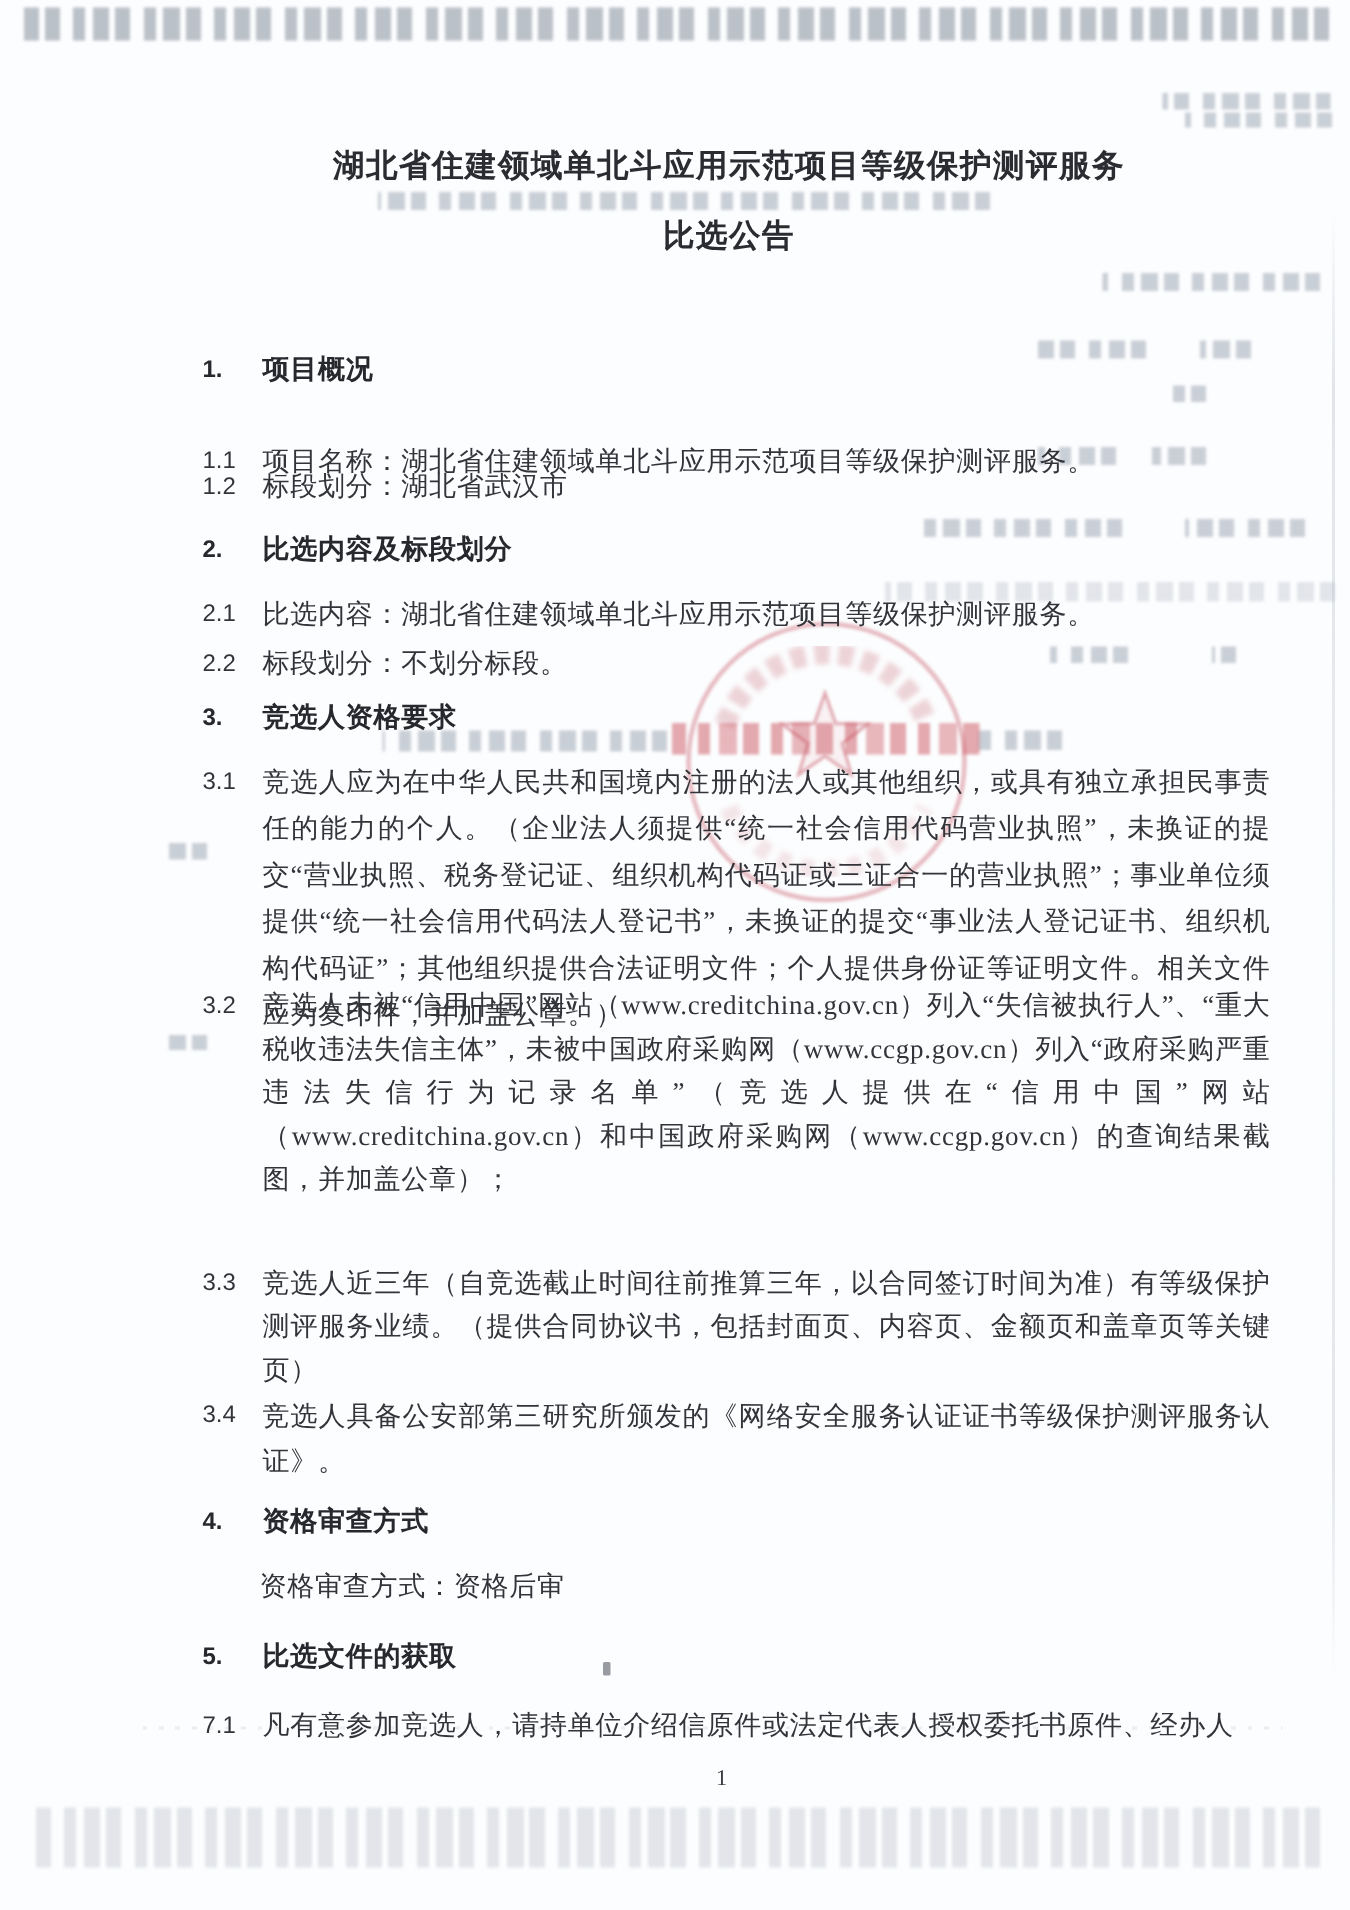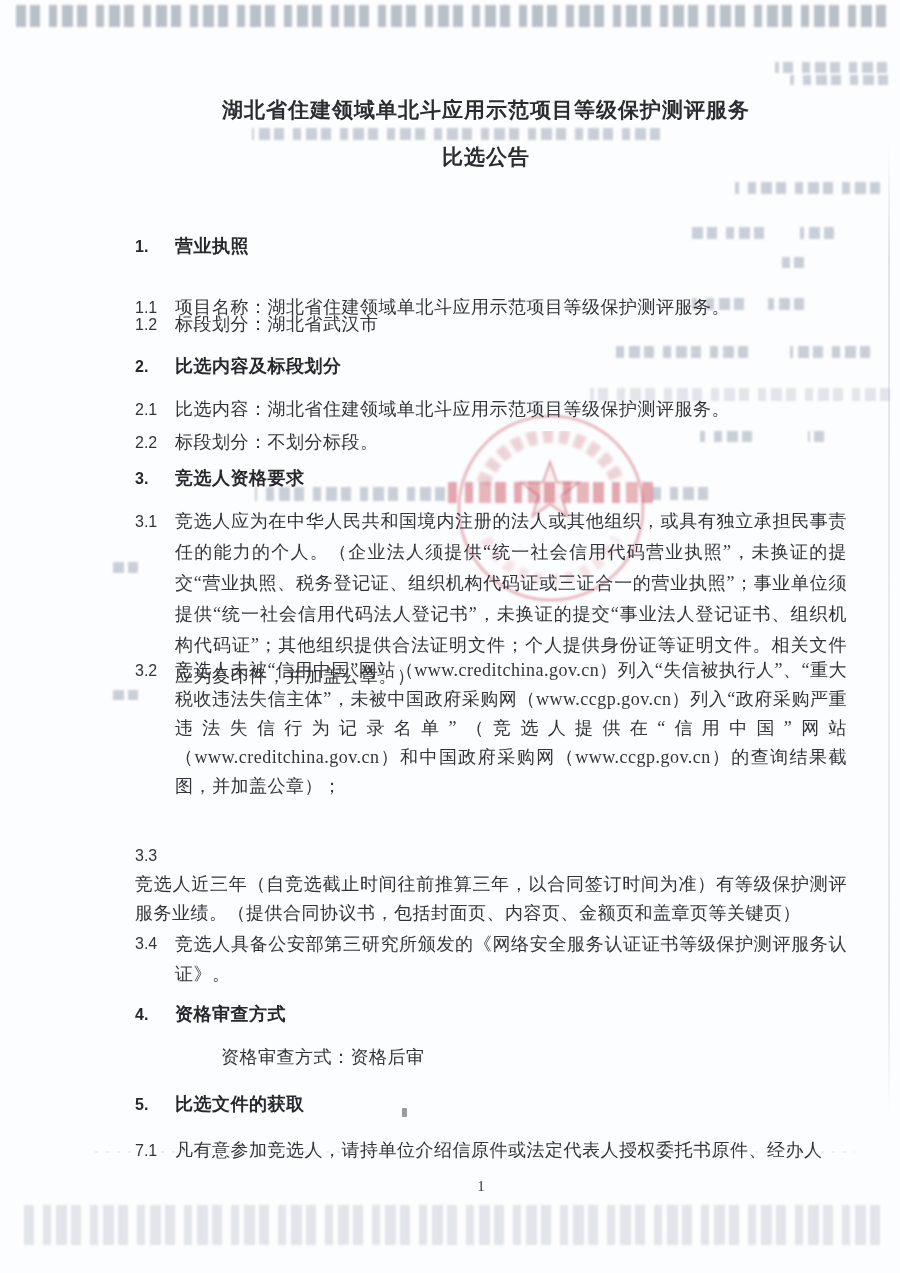--- a/index.html
+++ b/index.html
@@ -24,21 +24,21 @@
   .row .num{
     flex:none;width:40px;
     font-family:"Liberation Sans","DejaVu Sans",sans-serif;
     font-size:16px;letter-spacing:0;
   }
   .row.head{font-weight:bold;color:#27282d;}
   .row.head .num{font-weight:bold;}
   .row .txt{flex:1;}
   .lh29{line-height:29px;}
   .lh30{line-height:30px;}
-  .plain{left:173px;width:674px;font-size:18px;letter-spacing:.5px;margin-left:48px;}
+  .plain{left:173px;width:674px;font-size:18px;letter-spacing:.5px;}
   .footer{
     left:0;width:900px;padding-left:62px;box-sizing:border-box;
     text-align:center;font-size:15px;color:#3a3a40;
   }
 
   
   .bl{
     pointer-events:none;
     filter:blur(1.1px);
     transform:scaleX(-1);
@@ -113,21 +113,21 @@
   <path d="M 33.8 126.4 A 72 72 0 0 0 164.2 126.4" fill="none" stroke="#d4909b" stroke-width="12" stroke-dasharray="9 7" opacity="0.22" filter="url(#sblur2)"></path>
   <polygon points="98,50 90.9,70.3 69.5,70.7 86.6,83.7 80.4,104.3 98,92 115.6,104.3 109.4,83.7 126.5,70.7 105.1,70.3" fill="rgba(220,140,150,0.16)" stroke="#d4848f" stroke-width="2" opacity="0.7" filter="url(#sblur)"></polygon>
 </svg>
 <div class="abs red-band" style="left:448px;top:482px;width:205px;height:21px;"></div>
 
 <div class="abs title" style="top:96px;">湖北省住建领域单北斗应用示范项目等级保护测评服务</div>
 <div class="abs title" style="top:143px;">比选公告</div>
 
 <div class="abs row head" style="top:231px;">
   <span class="num">1.</span>
-  <div class="txt">营业执照</div>
+  <div class="txt">项目概况</div>
 </div>
 <div class="abs row" style="top:292px;">
   <span class="num">1.1</span>
   <div class="txt">项目名称：湖北省住建领域单北斗应用示范项目等级保护测评服务。</div>
 </div>
 <div class="abs row" style="top:309px;">
   <span class="num">1.2</span>
   <div class="txt">标段划分：湖北省武汉市</div>
 </div>
 
@@ -149,21 +149,21 @@
   <div class="txt">竞选人资格要求</div>
 </div>
 <div class="abs row" style="top:506px;">
   <span class="num">3.1</span>
   <div class="txt">竞选人应为在中华人民共和国境内注册的法人或其他组织，或具有独立承担民事责任的能力的个人。（企业法人须提供“统一社会信用代码营业执照”，未换证的提交“营业执照、税务登记证、组织机构代码证或三证合一的营业执照”；事业单位须提供“统一社会信用代码法人登记书”，未换证的提交“事业法人登记证书、组织机构代码证”；其他组织提供合法证明文件；个人提供身份证等证明文件。相关文件应为复印件，并加盖公章。）</div>
 </div>
 <div class="abs row lh29" style="top:656px;">
   <span class="num">3.2</span>
   <div class="txt">竞选人未被“信用中国”网站（www.creditchina.gov.cn）列入“失信被执行人”、“重大税收违法失信主体”，未被中国政府采购网（www.ccgp.gov.cn）列入“政府采购严重违法失信行为记录名单”（竞选人提供在“信用中国”网站（www.creditchina.gov.cn）和中国政府采购网（www.ccgp.gov.cn）的查询结果截图，并加盖公章）；</div>
 </div>
-<div class="abs row lh29" style="top:841px;flex-direction:column;">
+<div class="abs row lh29" style="top:841px;">
   <span class="num">3.3</span>
   <div class="txt">竞选人近三年（自竞选截止时间往前推算三年，以合同签订时间为准）有等级保护测评服务业绩。（提供合同协议书，包括封面页、内容页、金额页和盖章页等关键页）</div>
 </div>
 <div class="abs row lh30" style="top:929px;">
   <span class="num">3.4</span>
   <div class="txt">竞选人具备公安部第三研究所颁发的《网络安全服务认证证书等级保护测评服务认证》。</div>
 </div>
 
 <div class="abs row head" style="top:999px;">
   <span class="num">4.</span>

